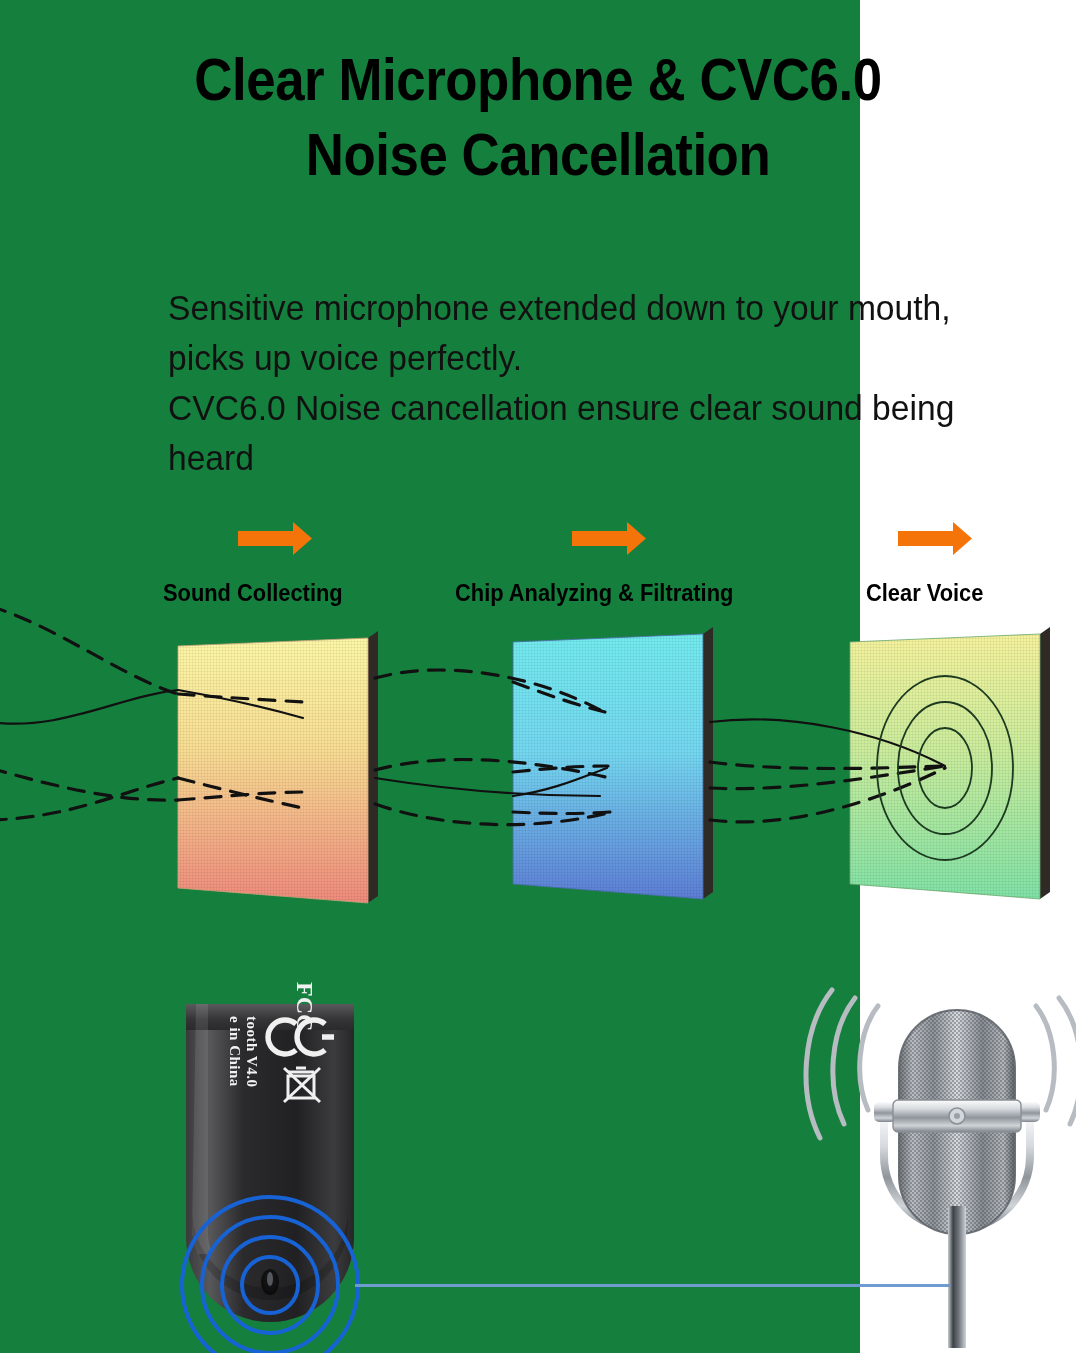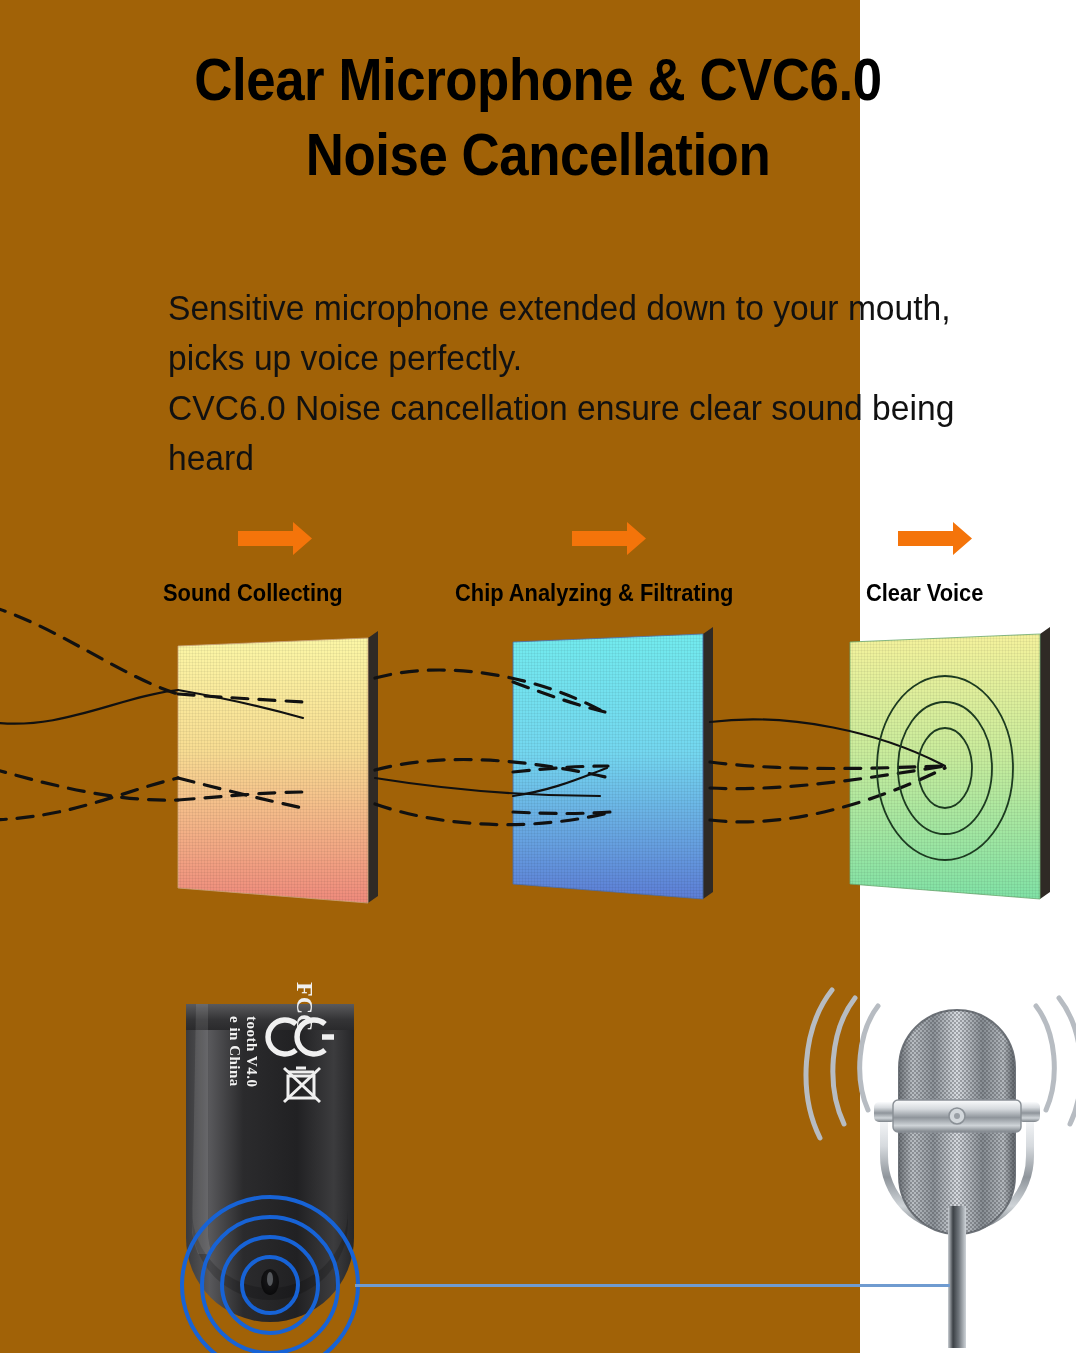--- a/index.html
+++ b/index.html
@@ -3,21 +3,21 @@
 <meta charset="utf-8">
 <title>Clear Microphone &amp; CVC6.0 Noise Cancellation</title>
 <style>
   html,body{margin:0;padding:0;background:#ffffff;}
   body{
     width:1076px;height:1353px;position:relative;overflow:hidden;
     font-family:"Liberation Sans","DejaVu Sans",sans-serif;
     color:#000000;
     -webkit-font-smoothing:antialiased;
   }
-  .page{position:absolute;inset:0;width:860px;height:1353px;background:#a16207;}
+  .page{position:absolute;inset:0;width:860px;height:1353px;background:#15803d;}
 
   
   .title{
     position:absolute;left:0;top:2px;width:1076px;
     text-align:center;
     font-size:60px;line-height:75px;
     font-weight:700;
     letter-spacing:-0.5px;
     transform:scaleX(0.88);
     transform-origin:50% 0;

